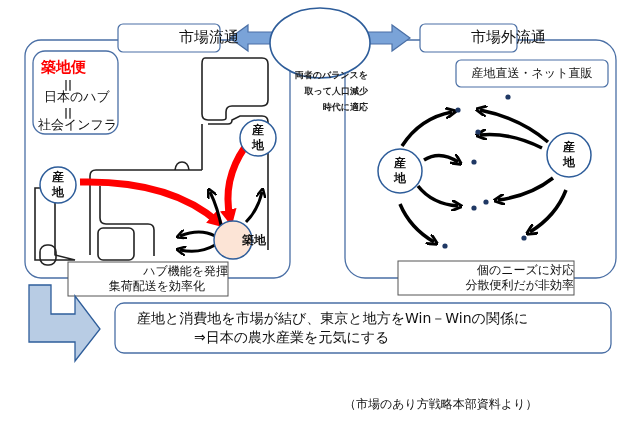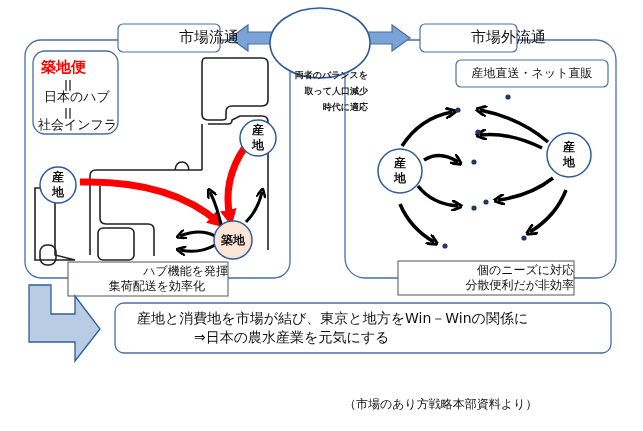--- a/index.html
+++ b/index.html
@@ -114,21 +114,21 @@
 <div class="txt balance" style="left:272px; top:52px; width:96px;">時代に適応</div>
 
 <div class="txt hub-red" style="left:41px; top:60px;">築地便</div>
 <div class="txt eq" style="left:64px; top:79px;">||</div>
 <div class="txt hub-line" style="left:38px; top:90px;margin-left:6px;">日本のハブ</div>
 <div class="txt eq" style="left:64px; top:107px;">||</div>
 <div class="txt hub-line" style="left:38px; top:118px;">社会インフラ</div>
 
 <div class="txt node-text" style="left:50px; top:170px; width:16px;"><span>産</span><br><span>地</span></div>
 <div class="txt node-text" style="left:250px; top:123px; width:16px;"><span>産</span><br><span>地</span></div>
-<div class="txt node-text" style="left:214px; top:233px; width:38px;">築地</div>
+<div class="txt node-text" style="left:214px; top:233px; width:38px;padding-left:21px;">築地</div>
 
 <div class="txt label-box-text" style="left:68px; top:264px; width:160px;">ハブ機能を発揮</div>
 <div class="txt label-box-text" style="left:68px; top:279px; width:137px;">集荷配送を効率化</div>
 
 <div class="txt" style="left:456px; top:67px; width:152px; text-align:center; font-size:12px;">産地直送・ネット直販</div>
 
 <div class="txt node-text" style="left:392px; top:156px; width:16px;"><span>産</span><br><span>地</span></div>
 <div class="txt node-text" style="left:561px; top:140px; width:16px;"><span>産</span><br><span>地</span></div>
 
 <div class="txt label-box-text" style="left:398px; top:263px; width:176px;">個のニーズに対応</div>

